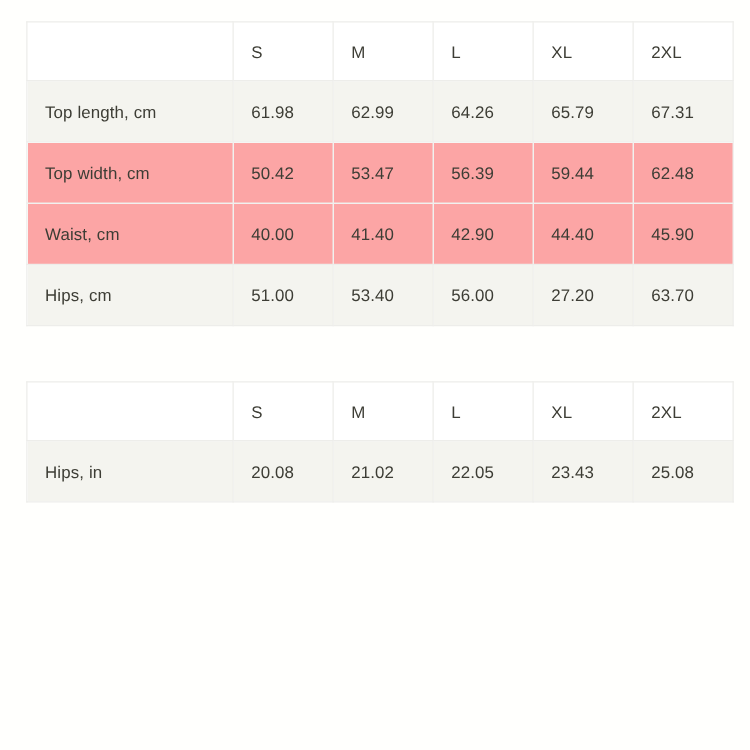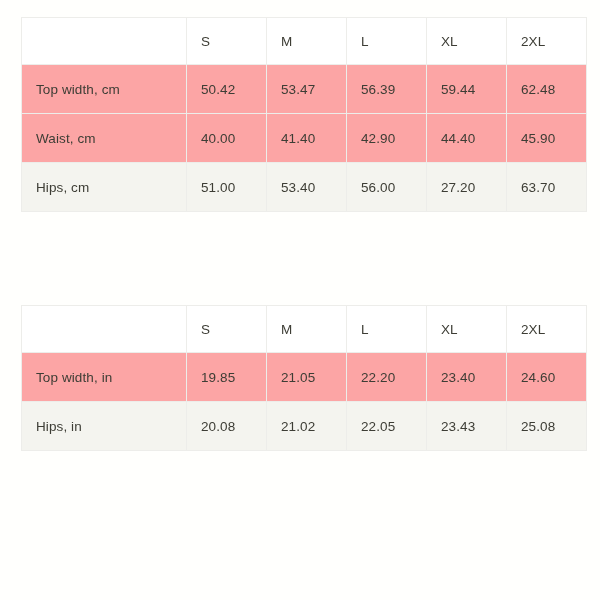--- a/index.html
+++ b/index.html
@@ -100,20 +100,28 @@
       <tr>
         <th class="corner-cell"></th>
         <th>S</th>
         <th>M</th>
         <th>L</th>
         <th>XL</th>
         <th>2XL</th>
       </tr>
     </thead>
     <tbody>
+      <tr class="row-shaded">
+        <td>Top length, cm</td>
+        <td>61.98</td>
+        <td>62.99</td>
+        <td>64.26</td>
+        <td>65.79</td>
+        <td>67.31</td>
+      </tr>
       <tr class="row-plain">
         <td>Top width, cm</td>
         <td>50.42</td>
         <td>53.47</td>
         <td>56.39</td>
         <td>59.44</td>
         <td>62.48</td>
       </tr>
       <tr class="row-plain">
         <td>Waist, cm</td>
@@ -147,28 +155,20 @@
       <tr>
         <th class="corner-cell"></th>
         <th>S</th>
         <th>M</th>
         <th>L</th>
         <th>XL</th>
         <th>2XL</th>
       </tr>
     </thead>
     <tbody>
-      <tr class="row-plain">
-        <td>Top width, in</td>
-        <td>19.85</td>
-        <td>21.05</td>
-        <td>22.20</td>
-        <td>23.40</td>
-        <td>24.60</td>
-      </tr>
       <tr class="row-shaded">
         <td>Hips, in</td>
         <td>20.08</td>
         <td>21.02</td>
         <td>22.05</td>
         <td>23.43</td>
         <td>25.08</td>
       </tr>
     </tbody>
   </table>

